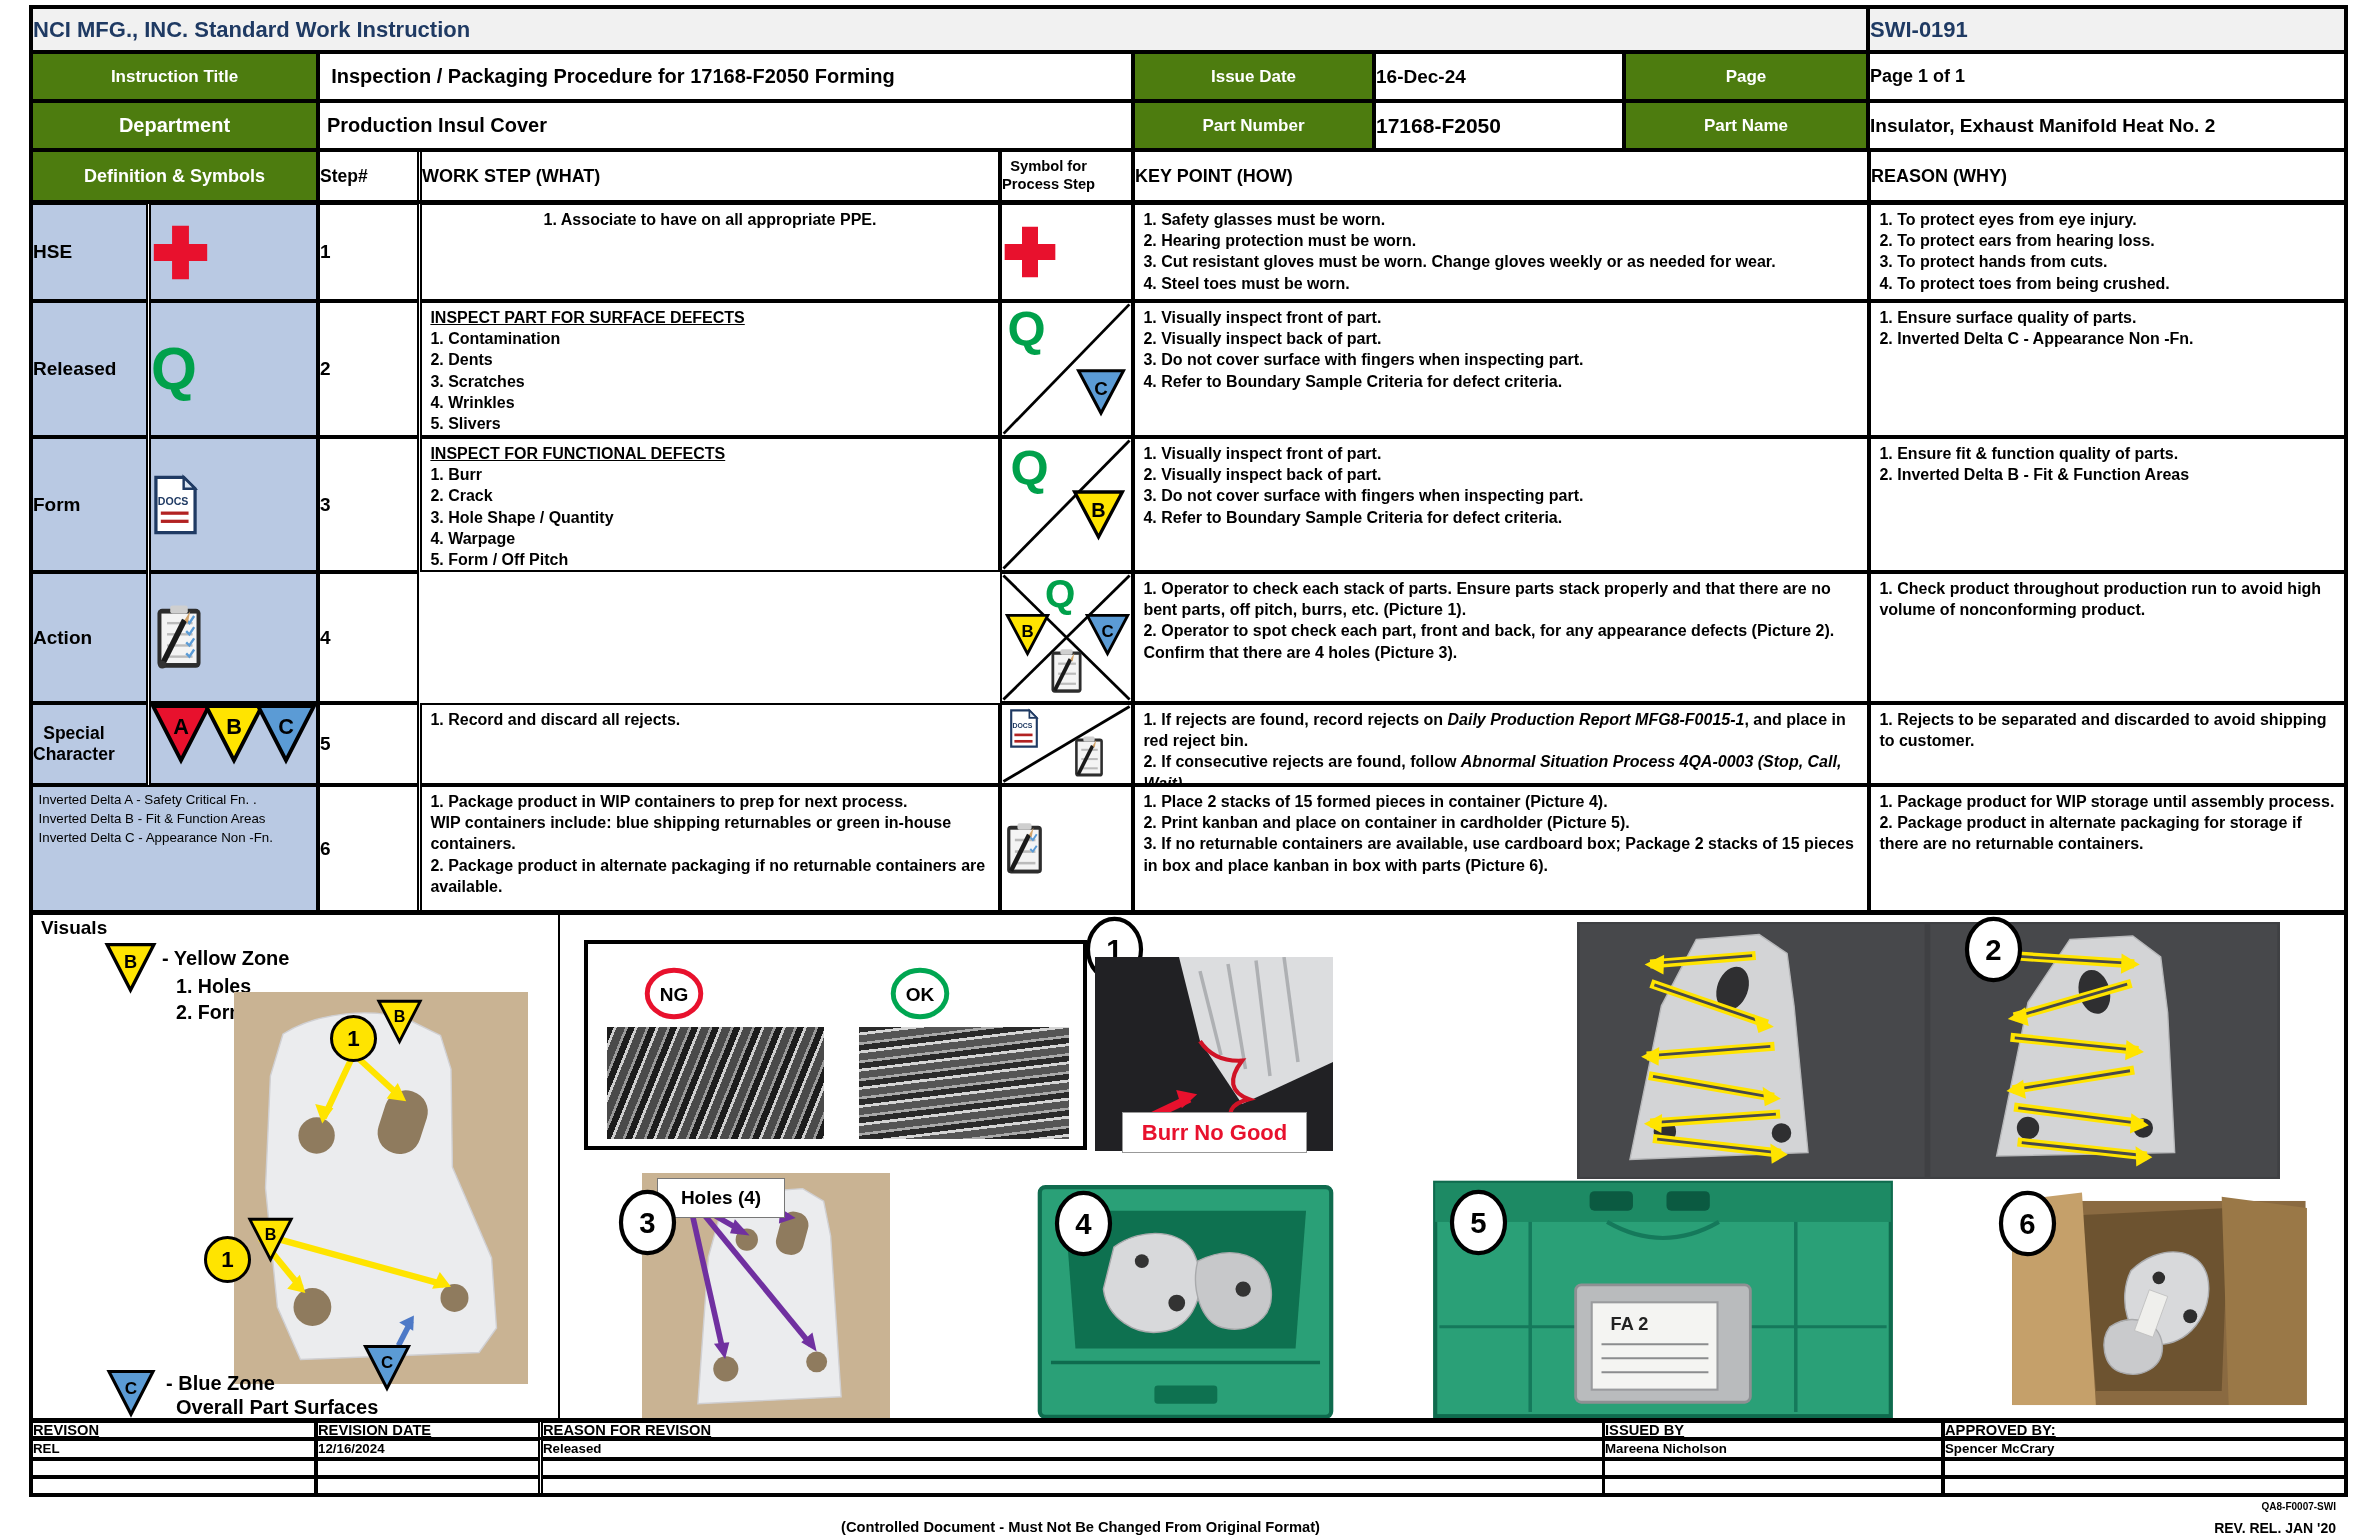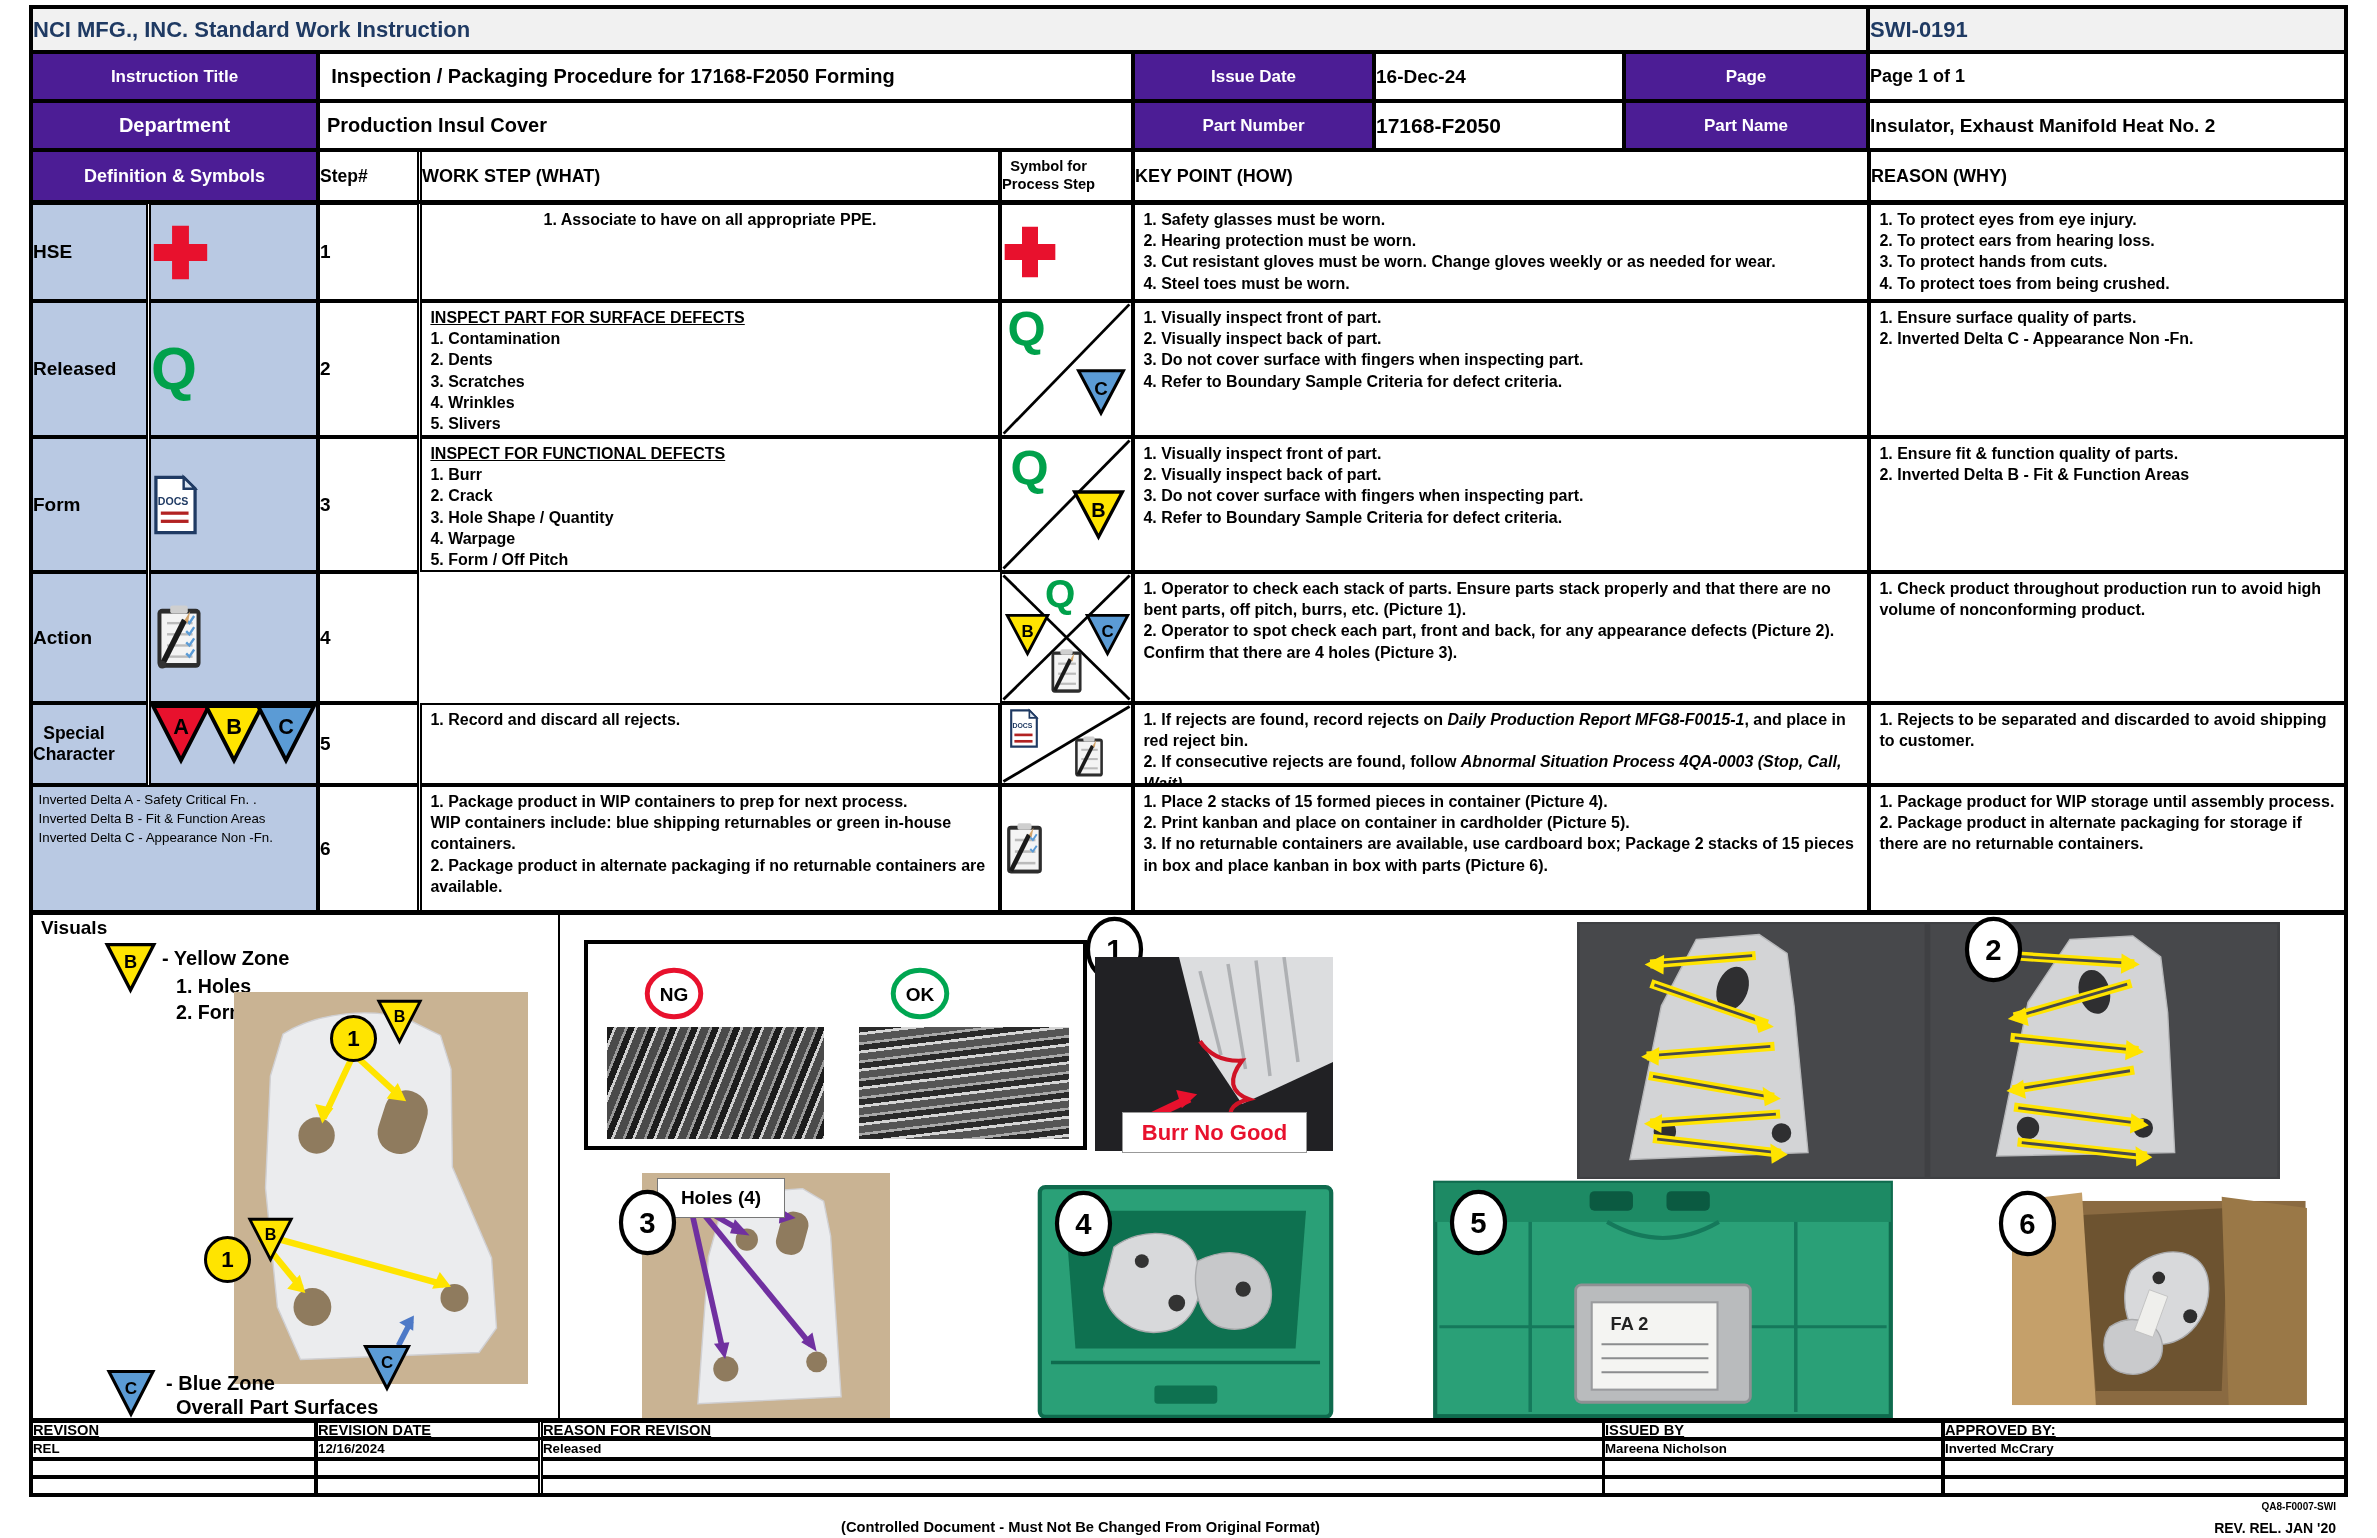--- a/index.html
+++ b/index.html
@@ -1,19 +1,19 @@
 <!DOCTYPE html>
 <html style="font-size:11.2px"><head>
 <meta charset="utf-8">
 <style>
   html,body{margin:0;padding:0;background:#fff;}
   #page{position:relative;width:2377px;height:1538px;background:#fff;
         font-family:"Liberation Sans",sans-serif;color:#000;overflow:hidden;}
   .c{position:absolute;box-sizing:border-box;border:2.1px solid #000;background:#fff;font-weight:bold;}
-  .navy{background:#4c1d95;color:#fff;display:flex;align-items:center;justify-content:center;text-align:center;}
+  .navy{background:#4d7c0f;color:#fff;display:flex;align-items:center;justify-content:center;text-align:center;}
   .blue{background:#b9c9e3;}
   .ctr{display:flex;align-items:center;justify-content:flex-start;text-align:center;}
   .pre{white-space:pre-line;}
   .body{font-size:16px;line-height:1.32;padding:4.2px 8.4px;white-space:pre-line;}
   .ul{text-decoration:underline;}
   .gray{background:#f1f1f1;}
   .titleTxt{color:#1f3a63;font-size:22px;font-weight:bold;}
   .hline{position:absolute;background:#000;}
   .outer{position:absolute;left:29px;top:4.9px;width:2319px;height:1492px;border:4.2px solid #000;box-sizing:border-box;pointer-events:none;background:transparent;}
   .qmark{color:#00a14b;font-weight:bold;line-height:1;}
@@ -517,21 +517,21 @@
   <div class="c ctr fhd" style="left:31px;top:1421px;width:285px;height:18px;">REVISON</div>
   <div class="c ctr fhd" style="left:316px;top:1421px;width:224px;height:18px;">REVISION DATE</div>
   <div class="c ctr fhd" style="left:541px;top:1421px;width:1063px;height:18px;">REASON FOR REVISON</div>
   <div class="c ctr fhd" style="left:1603px;top:1421px;width:340px;height:18px;">ISSUED BY</div>
   <div class="c ctr fhd" style="left:1943px;top:1421px;width:403px;height:18px;">APPROVED BY:</div>
 
   <div class="c ctr" style="left:31px;top:1439px;width:285px;height:19.6px;font-size:13.3px;">REL</div>
   <div class="c ctr" style="left:316px;top:1439px;width:224px;height:19.6px;font-size:13.3px;">12/16/2024</div>
   <div class="c ctr" style="left:541px;top:1439px;width:1063px;height:19.6px;font-size:13.3px;">Released</div>
   <div class="c ctr" style="left:1603px;top:1439px;width:340px;height:19.6px;font-size:13.3px;">Mareena Nicholson</div>
-  <div class="c ctr" style="left:1943px;top:1439px;width:403px;height:19.6px;font-size:13.3px;">Inverted McCrary</div>
+  <div class="c ctr" style="left:1943px;top:1439px;width:403px;height:19.6px;font-size:13.3px;">Spencer McCrary</div>
 
   <div class="c" style="left:31px;top:1459px;width:285px;height:18px;"></div>
   <div class="c" style="left:316px;top:1459px;width:224px;height:18px;"></div>
   <div class="c" style="left:541px;top:1459px;width:1063px;height:18px;"></div>
   <div class="c" style="left:1603px;top:1459px;width:340px;height:18px;"></div>
   <div class="c" style="left:1943px;top:1459px;width:403px;height:18px;"></div>
 
   <div class="c" style="left:31px;top:1477px;width:285px;height:18px;"></div>
   <div class="c" style="left:316px;top:1477px;width:224px;height:18px;"></div>
   <div class="c" style="left:541px;top:1477px;width:1063px;height:18px;"></div>

